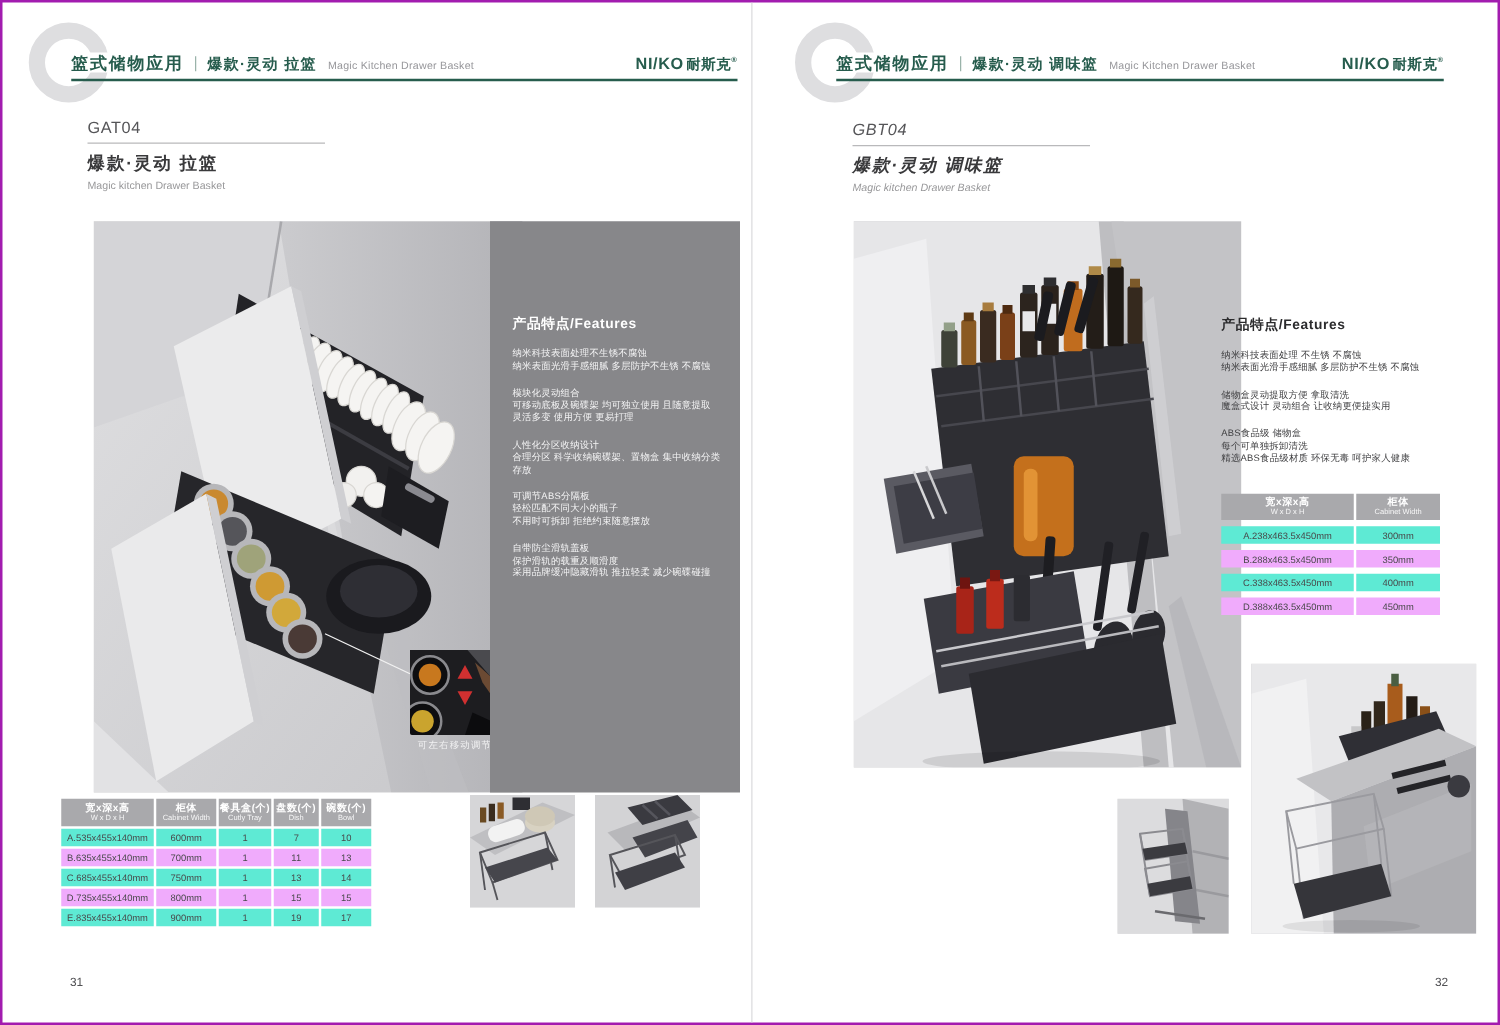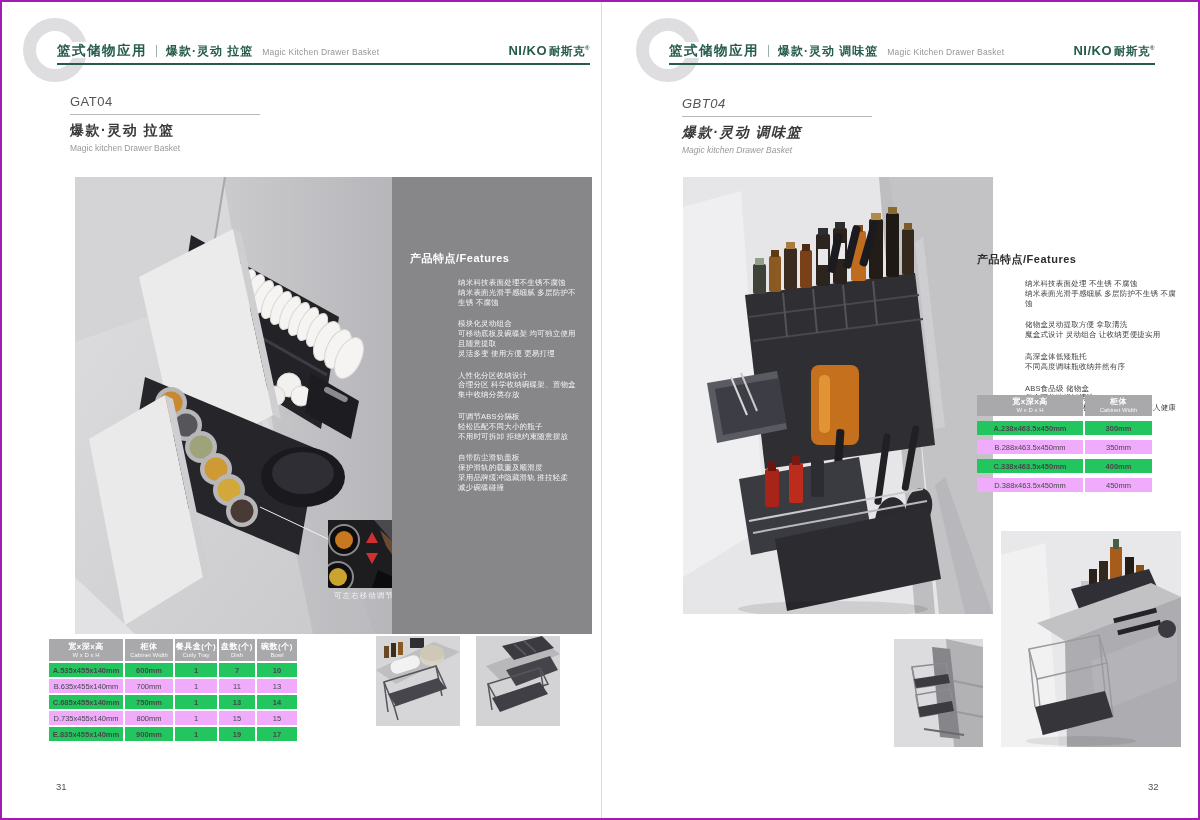--- a/index.html
+++ b/index.html
@@ -35,37 +35,37 @@
   .prod-en { font-size:8.5px; color:#98989a; margin-top:3px; }
 
   
   .imgbox { position:absolute; overflow:hidden; background:#d6d6d8;margin-left:26px; }
   .imgbox svg { display:block; }
 
   
   .feat-panel { position:absolute; left:390px; top:175px; width:200px; height:457px; background:#87878a; color:#fff; padding:74px 14px 0 18px; }
   .feat-head { font-size:11px; font-weight:bold; letter-spacing:.5px; }
   .feat-panel .feat-head { color:#ffffff; }
-  .feat-group { margin-top:12px;margin-left:48px; }
+  .feat-group { margin-top:12px; }
   .feat-panel .feat-group:first-of-type { margin-top:15px; }
   .feat-line { font-size:7.5px; line-height:9.8px; letter-spacing:.2px; color:#f4f4f5; }
 
   
   .feat-r { position:absolute; left:375px; top:250px; width:206px; }
   .feat-r .feat-head { color:#2b2b2d; }
   .feat-r .feat-line { color:#3e3e40; }
   .feat-r .feat-group:first-of-type { margin-top:15px; }
 
   
   .spec-table { position:absolute; border-collapse:separate; table-layout:fixed; }
   .spec-table th { background:#a9a9ac; color:#fff; text-align:center; vertical-align:middle; font-weight:bold; padding:2px 0; }
   .th-cn { display:block; font-size:8px; line-height:9px; letter-spacing:.5px; }
   .th-en { display:block; font-size:6px; line-height:8px; font-weight:normal; opacity:.9; letter-spacing:0; }
   .spec-table td { font-size:7.5px; color:#48484a; text-align:center; background:#f0abfc; }
-  .spec-table tr.shade td { background:#22c55e;font-weight:bold; }
+  .spec-table tr.shade td { background:#5eead4; }
   .t-left { left:45px; top:635px; border-spacing:2px 2px; }
   .t-left th { height:22px; }
   .t-left td { height:14px; }
   .t-right { left:373px; top:388px; border-spacing:2px 5px; }
   .t-right th { height:19px; }
   .t-right td { height:14px; }
 
   
   .inset { position:absolute; left:253px; top:343px; width:72px; height:68px; overflow:hidden; }
   .inset-cap { position:absolute; left:234px; top:414px; width:110px; text-align:center; font-size:7.5px; color:#f2f2f3; letter-spacing:1px; }
@@ -425,24 +425,20 @@
       <div class="feat-head">产品特点/Features</div>
       <div class="feat-group">
         <div class="feat-line">纳米科技表面处理 不生锈 不腐蚀</div>
         <div class="feat-line">纳米表面光滑手感细腻 多层防护不生锈 不腐蚀</div>
       </div>
       <div class="feat-group">
         <div class="feat-line">储物盒灵动提取方便 拿取清洗</div>
         <div class="feat-line">魔盒式设计 灵动组合 让收纳更便捷实用</div>
       </div>
       <div class="feat-group">
-        <div class="feat-line">高深盒体低矮瓶托</div>
-        <div class="feat-line">不同高度调味瓶收纳井然有序</div>
-      </div>
-      <div class="feat-group">
         <div class="feat-line">ABS食品级 储物盒</div>
         <div class="feat-line">每个可单独拆卸清洗</div>
         <div class="feat-line">精选ABS食品级材质 环保无毒 呵护家人健康</div>
       </div>
     </div>
 
     <table class="spec-table t-right">
       <colgroup>
           <col style="width:106px">
           <col style="width:67px">

